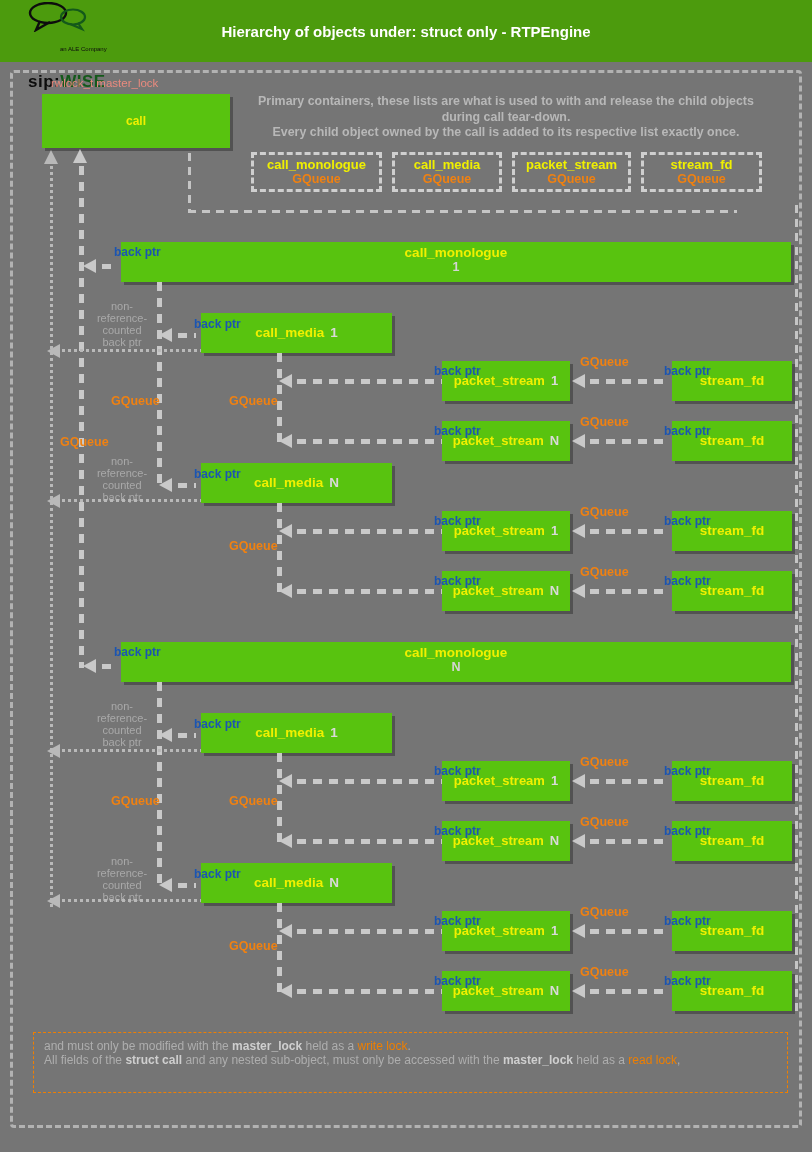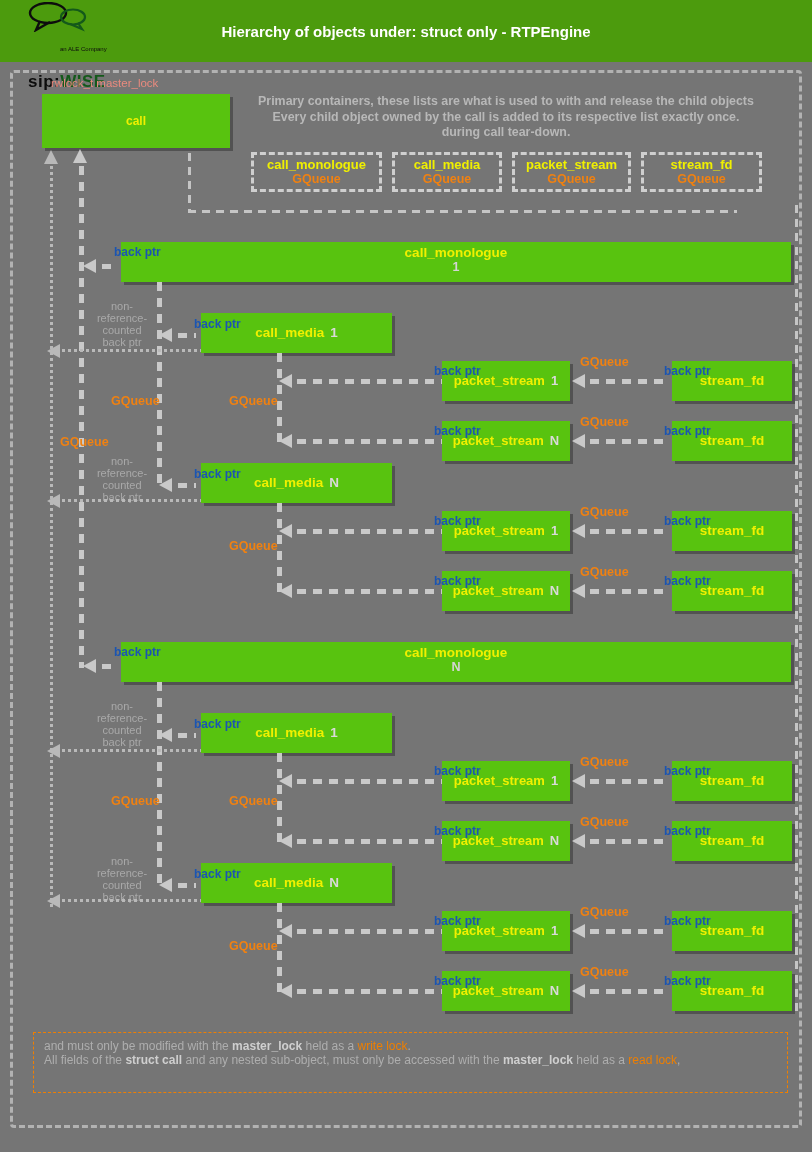--- a/index.html
+++ b/index.html
@@ -73,22 +73,22 @@
   <div class="outer"></div>
 
   <div class="rwlock">rwlock_t master_lock</div>
 
   <div class="gbox callbox" style="left:42px;top:94px;width:188px;height:54px;">
     <span>call</span>
   </div>
 
   <div class="pnote">
     <div>Primary containers, these lists are what is used to with and release the child objects</div>
+    <div>during call tear-down.</div>
     <div>Every child object owned by the call is added to its respective list exactly once.</div>
-    <div>during call tear-down.</div>
   </div>
 
   <div class="cont" style="left:251px;width:125px;">
     <span class="cname">call_monologue</span>
     <span class="cqueue">GQueue</span>
   </div>
   <div class="cont" style="left:392px;width:104px;">
     <span class="cname">call_media</span>
     <span class="cqueue">GQueue</span>
   </div>

